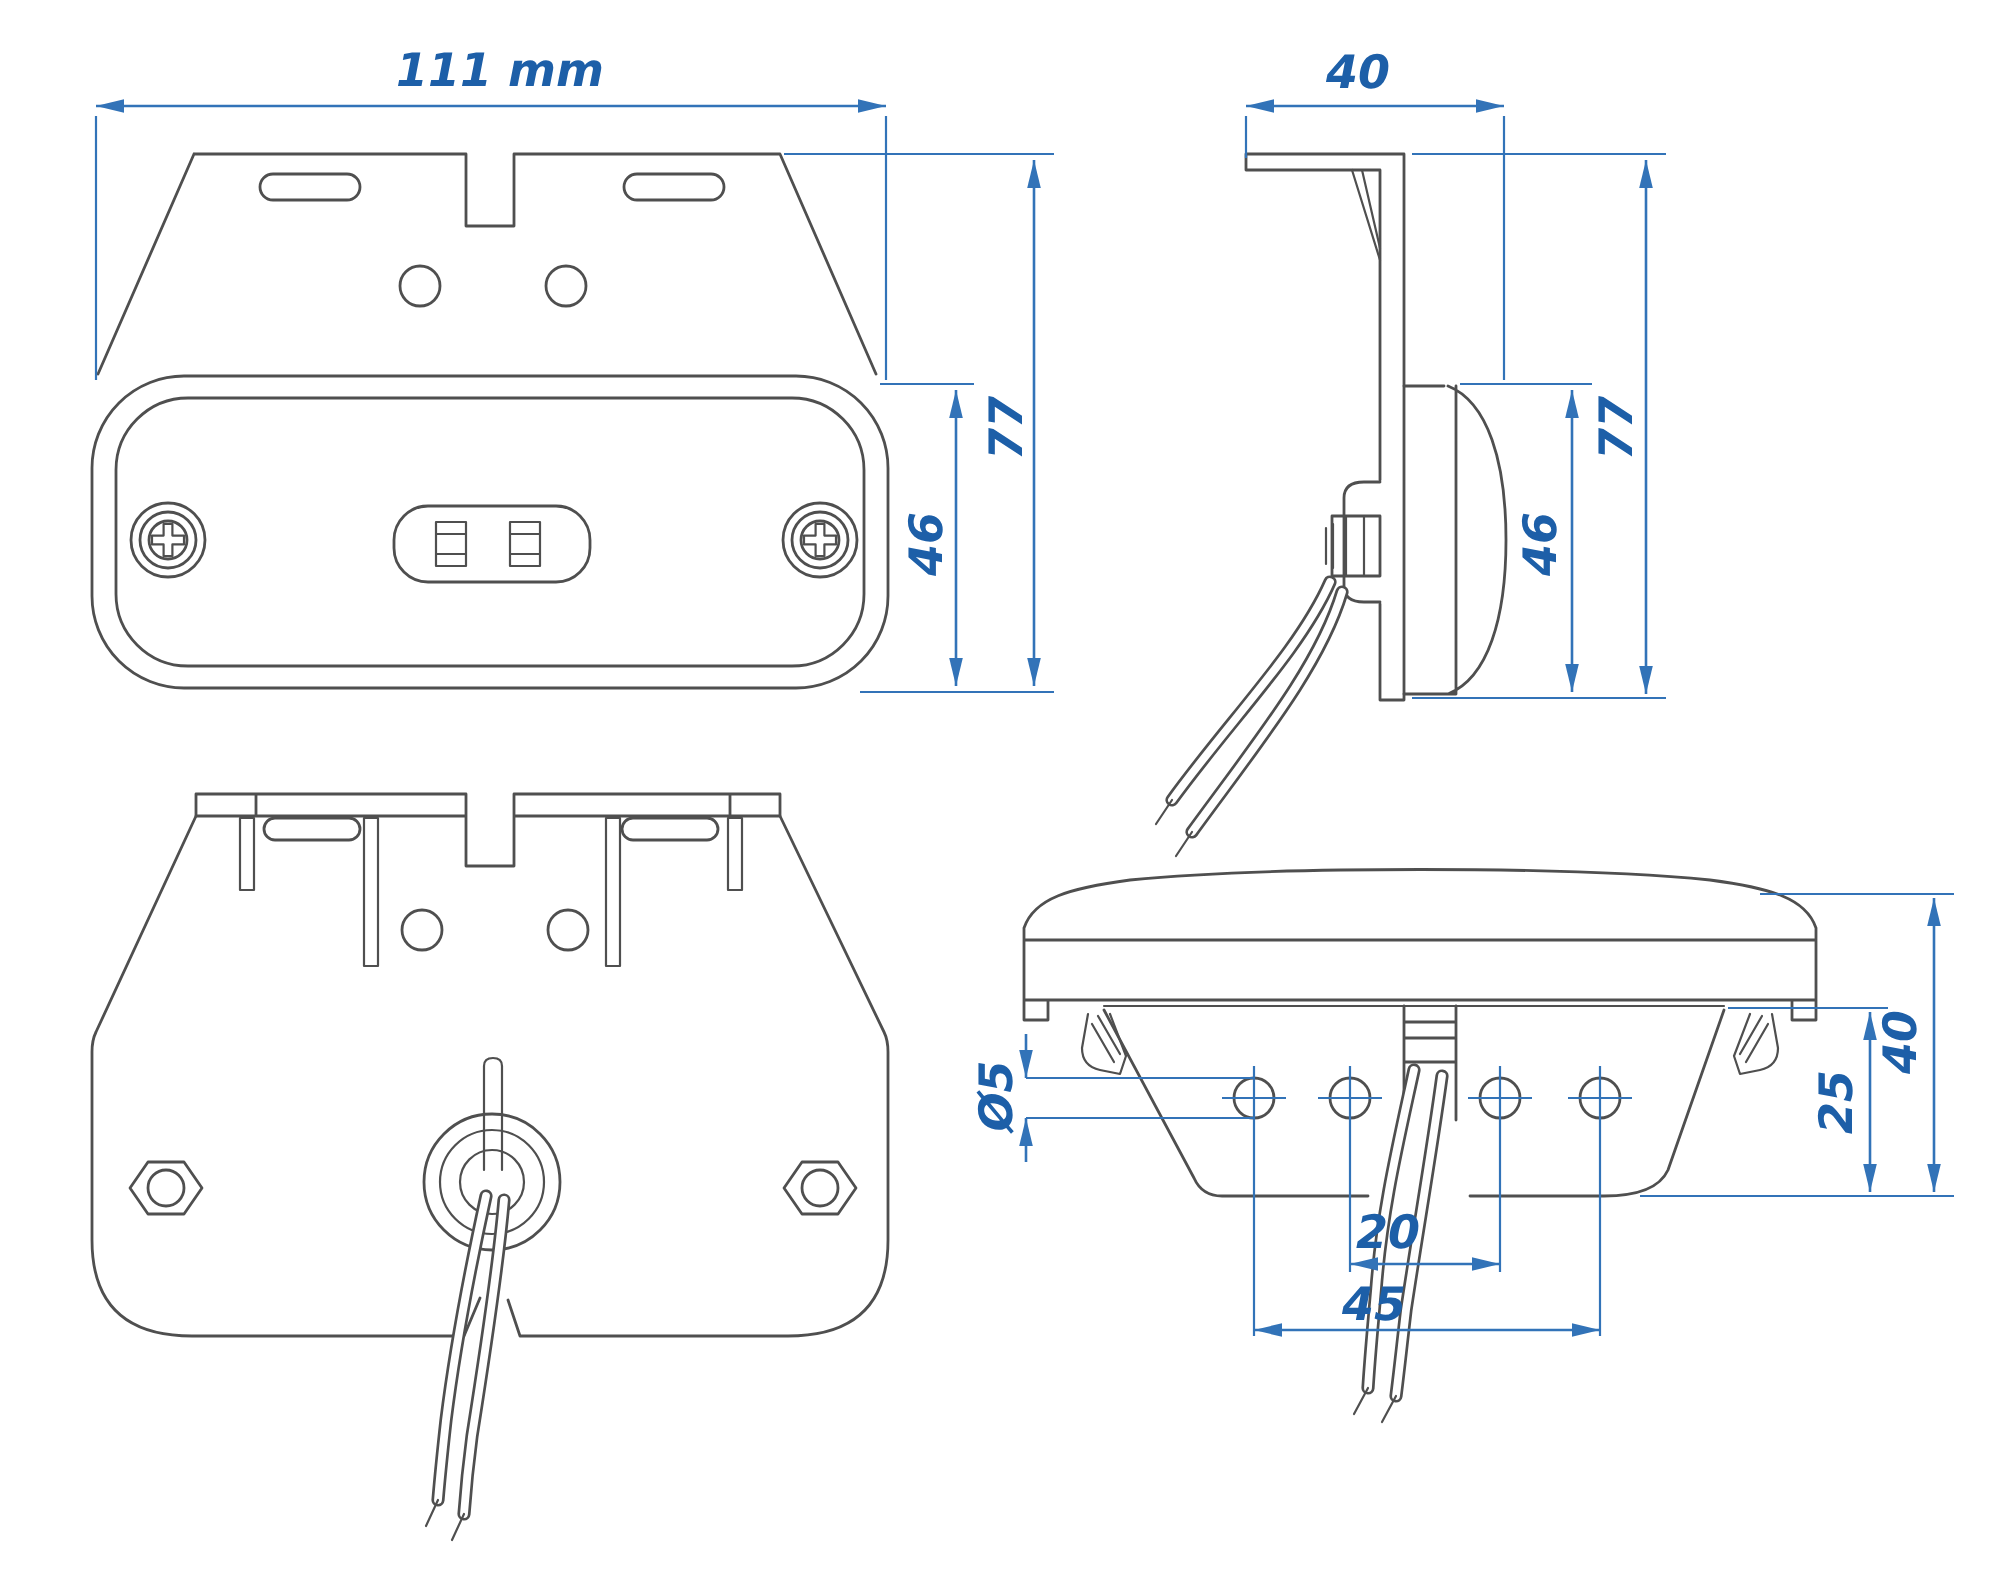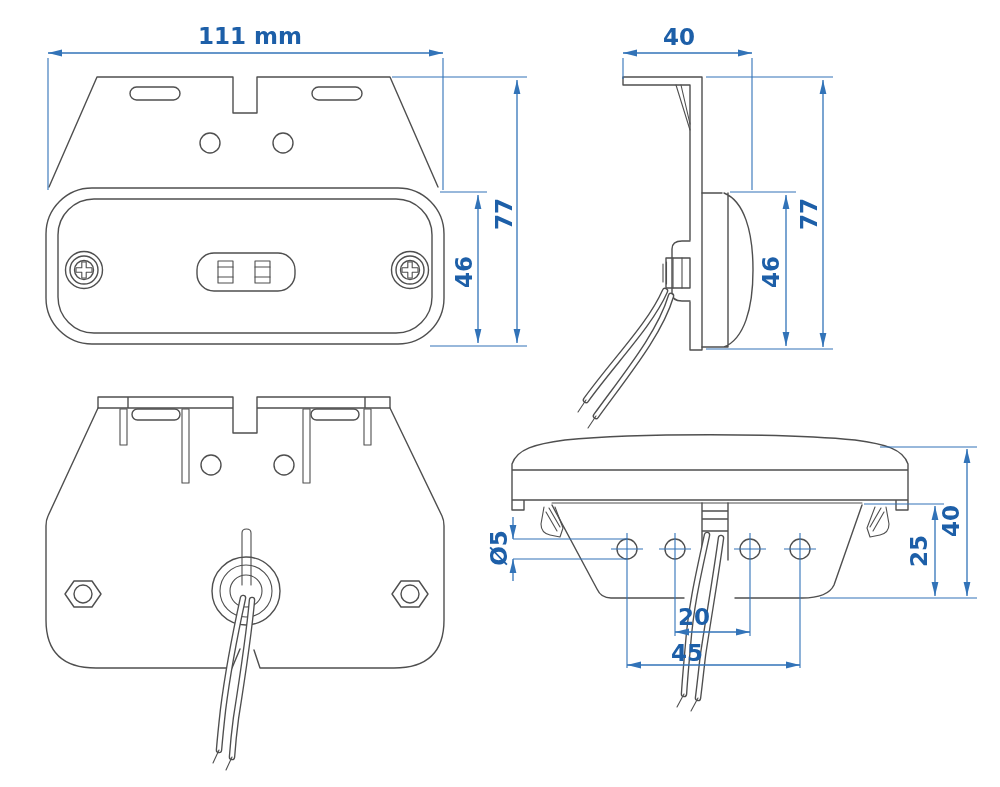--- a/index.html
+++ b/index.html
@@ -1,16 +1,16 @@
 <!DOCTYPE html>
 <html><head>
 <meta charset="utf-8">
 <style>
   html,body{margin:0;padding:0;background:#ffffff;}
-  .canvas{position:relative;width:1000px;height:787px;background:#ffffff;overflow:hidden;}
+  .canvas{position:relative;width:1000px;height:787px;background:#ffffff;overflow:hidden;font-style:italic;}
   svg{display:block;}
   .s{stroke:#4f4f4f;fill:none;stroke-width:1.4;stroke-linecap:round;stroke-linejoin:round;}
   .s2{stroke:#4f4f4f;fill:none;stroke-width:1.1;stroke-linecap:round;stroke-linejoin:round;}
   .b{stroke:#3273b8;fill:none;stroke-width:1.3;}
   .bt{stroke:#3273b8;fill:none;stroke-width:1.1;}
   .tube-o{stroke:#4f4f4f;stroke-width:6.6;fill:none;stroke-linecap:round;}
   .tube-i{stroke:#ffffff;stroke-width:3.9;fill:none;stroke-linecap:round;}
   .t{fill:#1d5fa8;font-family:"DejaVu Sans",sans-serif;font-weight:bold;font-size:23px;}
 </style>
 </head>

